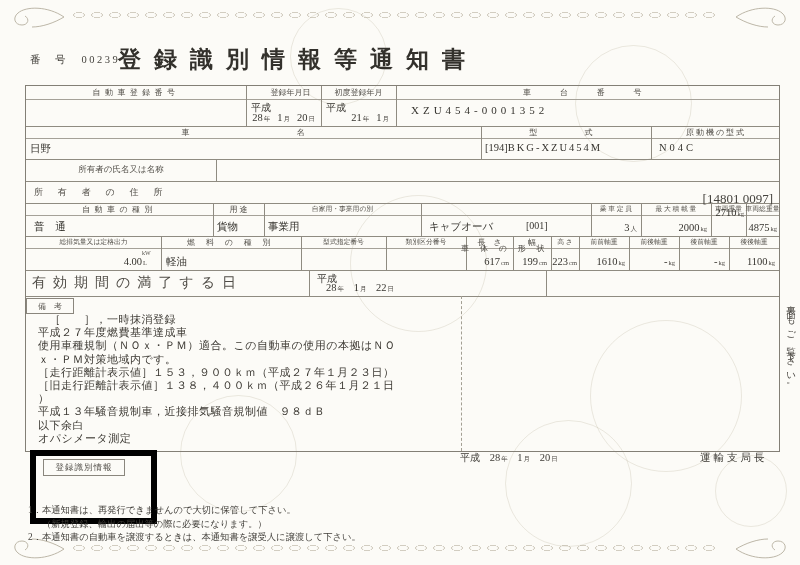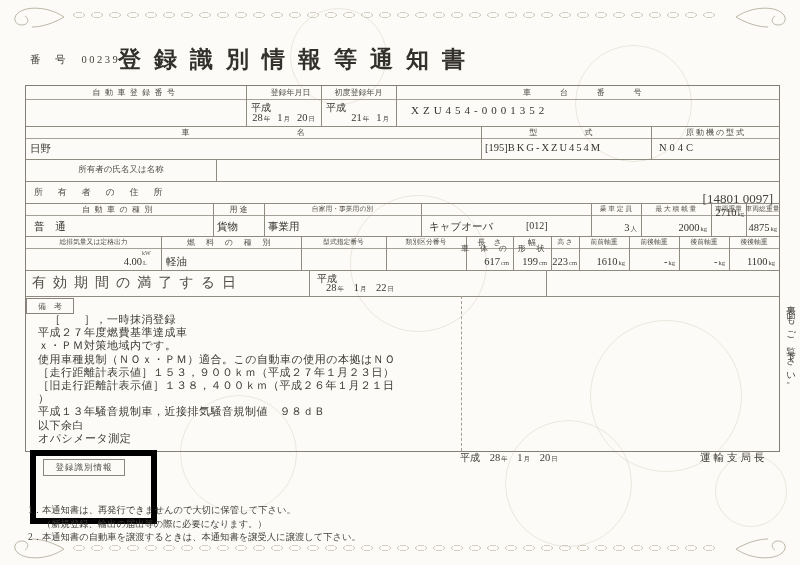--- a/index.html
+++ b/index.html
@@ -146,21 +146,21 @@
         <span class="u">月</span>
     </div>
     <div class="c val" style="left:385px;top:18px;font-size:11px;letter-spacing:4px;">XZU454-0001352</div>
 
     <div class="c hdr ls3" style="left:0;top:40px;width:455px;height:12px;">車　　　名</div>
     <div class="c hdr ls2" style="left:455px;top:40px;width:170px;height:12px;">型　　式</div>
     <div class="c hdr" style="left:625px;top:40px;width:128px;height:12px;">原 動 機 の 型 式</div>
 
     <div class="c val" style="left:4px;top:56px;">日野</div>
     <div class="c val" style="left:459px;top:56px;">
-      <span>[195]</span><span style="letter-spacing:2px;">BKG-XZU454M</span>
+      <span>[194]</span><span style="letter-spacing:2px;">BKG-XZU454M</span>
     </div>
     <div class="c val" style="left:633px;top:56px;letter-spacing:3px;">N04C</div>
 
     <div class="c hdr" style="left:0;top:73px;width:190px;height:22px;font-size:8.5px;">所有者の氏名又は名称</div>
     <div class="c val" style="left:200px;top:78px;"></div>
 
     <div class="c hdr" style="left:8px;top:95px;width:175px;height:22px;font-size:9px;letter-spacing:.7em;justify-content:flex-start;">所 有 者 の 住 所</div>
     <div class="c val" style="left:200px;top:100px;"></div>
     <div class="c" style="left:0;top:105px;width:747px;text-align:right;font-size:13px;color:#45433e;">[14801 0097]</div>
 
@@ -170,21 +170,21 @@
     <div class="c hdr ls1" style="left:394px;top:117px;width:170px;height:12px;margin-top:39px;">車 体 の 形 状</div>
     <div class="c hdr h7" style="left:565px;top:117px;width:50px;height:12px;">乗 車 定 員</div>
     <div class="c hdr h7" style="left:615px;top:117px;width:70px;height:12px;">最 大 積 載 量</div>
     <div class="c hdr h7" style="left:685px;top:117px;width:35px;height:12px;">車両重量</div>
     <div class="c hdr h7" style="left:720px;top:117px;width:33px;height:12px;">車両総重量</div>
 
     <div class="c val" style="left:8px;top:134px;letter-spacing:4px;">普 通</div>
     <div class="c val" style="left:191px;top:134px;">貨物</div>
     <div class="c val" style="left:242px;top:134px;">事業用</div>
     <div class="c val" style="left:403px;top:134px;">キャブオーバ</div>
-    <div class="c val" style="left:500px;top:134px;font-size:10px;">[012]</div>
+    <div class="c val" style="left:500px;top:134px;font-size:10px;">[001]</div>
     <div class="c val vcell" style="left:565px;top:129px;width:50px;height:21px;">
       <span>3</span>
         <span class="u">人</span>
     </div>
     <div class="c val vcell" style="left:615px;top:129px;width:70px;height:21px;">
       <span>2000</span>
         <span class="u">kg</span>
     </div>
     <div class="c val vcell" style="left:685px;top:114px;width:35px;height:21px;padding-right:2px;">
       <span>2710</span>
@@ -249,22 +249,22 @@
     <div class="c val" style="left:300px;top:196px;">
       <span>28</span><span class="u">年</span>
       <span class="n">1</span><span class="u">月</span>
       <span class="n">22</span><span class="u">日</span>
     </div>
 
     <div class="boxlabel" style="left:0;top:212px;width:46px;height:14px;">備　考</div>
     <div class="c rem" style="left:12px;top:227px;width:420px;">
       <div>　［　　］，一時抹消登録</div>
       <div>平成２７年度燃費基準達成車</div>
+      <div>使用車種規制（ＮＯｘ・ＰＭ）適合。この自動車の使用の本拠はＮＯ</div>
       <div>ｘ・ＰＭ対策地域内です。</div>
-      <div>使用車種規制（ＮＯｘ・ＰＭ）適合。この自動車の使用の本拠はＮＯ</div>
       <div>［走行距離計表示値］１５３，９００ｋｍ（平成２７年１月２３日）</div>
       <div>［旧走行距離計表示値］１３８，４００ｋｍ（平成２６年１月２１日</div>
       <div>）</div>
       <div>平成１３年騒音規制車，近接排気騒音規制値　９８ｄＢ</div>
       <div>以下余白</div>
       <div>オパシメータ測定</div>
     </div>
   </div>
 
   <div class="idbox">

